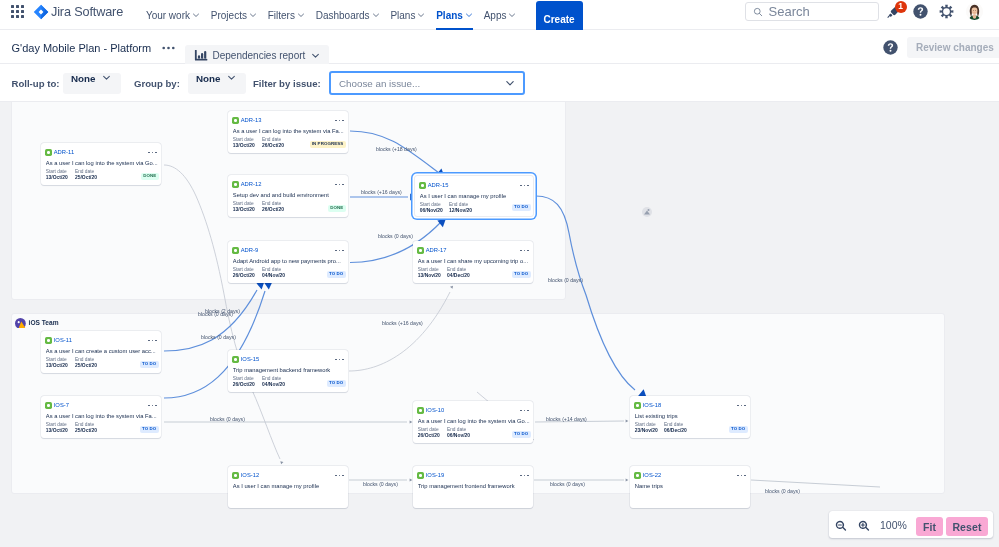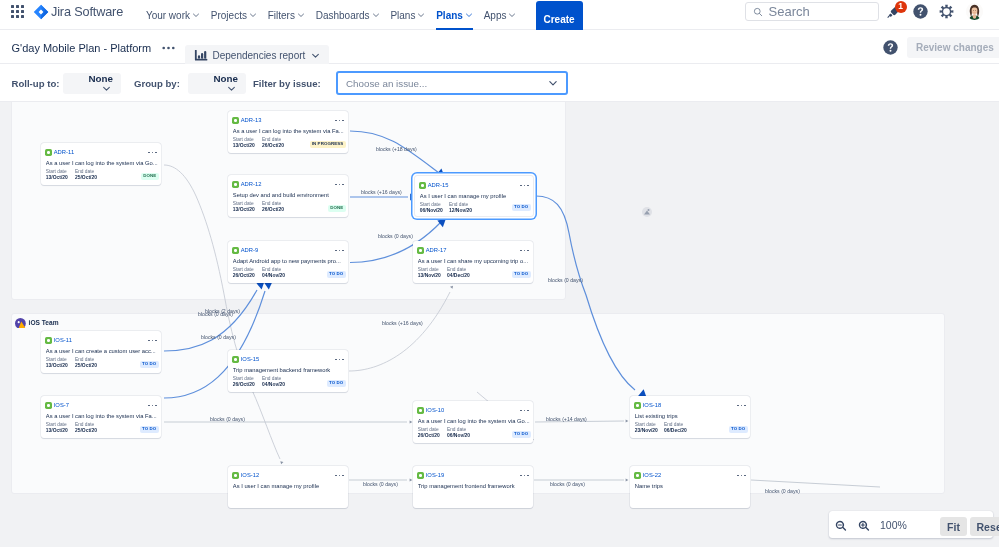--- a/index.html
+++ b/index.html
@@ -53,22 +53,22 @@
   .helpcircle { position:absolute; left:883px; top:10px; width:14px; height:14px; cursor:pointer; }
   .reviewbtn { position:absolute; left:907px; top:7px; height:21px; padding:0 9px; background:#F4F5F7;
                color:#A5ADBA; font-size:10px; font-weight:700; border:none; border-radius:3px;
                display:flex; align-items:center; cursor:default; white-space:nowrap;
                font-family:"Liberation Sans",sans-serif;}
 
   
   .filterbar { position:absolute; left:0; top:64px; width:999px; height:38px; background:#fff;
                border-bottom:1px solid #EBECF0; display:flex; align-items:center; }
   .flabel { font-size:9.6px; color:#42526E; font-weight:700; white-space:nowrap; }
-  .fselect { height:21px; background:#F4F5F7; border-radius:3px; display:flex; align-items:flex-end;
-             padding:0 8px; cursor:pointer; font-size:9.8px; color:#172B4D; font-weight:700;flex-direction:column;}
+  .fselect { height:21px; background:#F4F5F7; border-radius:3px; display:flex; align-items:flex-start;
+             padding:0 8px; cursor:pointer; font-size:9.8px; color:#172B4D; font-weight:700;}
   .fselect .cv { margin-left:auto; margin-right:2px; display:flex; }
   .issuefield { height:24px; border:2px solid #4C9AFF; border-radius:3px; background:#fff;
                 display:flex; align-items:center; justify-content:space-between;
                 padding:0 8px; cursor:pointer; }
   .issuefield .ph { font-size:9.8px; color:#7A869A; }
 
   
   .canvas { position:absolute; left:0; top:102px; width:999px; height:445px;
             background:#F1F2F4; overflow:hidden; }
   .group { position:absolute; background:#FAFBFC; border:1px solid #EBECF0; border-radius:3px; }
@@ -101,23 +101,23 @@
 
   .edgelabel { position:absolute; font-size:5.2px; color:#44546F; white-space:nowrap; line-height:6px;}
 
   
   .zoomctl { position:absolute; left:829px; top:511px; width:164px; height:27px; background:#fff;
              border-radius:3px; box-shadow:0 1px 2px rgba(9,30,66,0.18), 0 0 1px rgba(9,30,66,0.2);
              display:flex; align-items:center; }
   .zoomctl .zbtn { width:12px; height:12px; display:flex; align-items:center; justify-content:center;
                    cursor:pointer; }
   .zoomctl .pct { font-size:10.5px; color:#42526E; font-weight:400; position:absolute; left:51px; top:7.5px;text-align:center;}
-  .zoomctl .tbtn { height:19px; background:#e5e5e5; border-radius:3px; position:absolute;
+  .zoomctl .tbtn { height:19px; background:#f9a8d4; border-radius:3px; position:absolute;
                    font-size:10.5px; color:#42526E; display:flex; align-items:center;
-                   justify-content:center; cursor:pointer; font-weight:700; top:6px; letter-spacing:0.1px;margin-left:24px;}
+                   justify-content:center; cursor:pointer; font-weight:700; top:6px; letter-spacing:0.1px;}
 </style>
 </head>
 <body>
 
 <div class="topnav">
   <div class="appswitch">
     <i style="left:0;top:0"></i>
       <i style="left:5px;top:0"></i>
       <i style="left:10px;top:0"></i>
     <i style="left:0;top:5px"></i>
@@ -294,21 +294,21 @@
   <span class="flabel" style="position:absolute;left:134px;top:14px">Group by:</span>
   <div class="fselect" style="position:absolute;left:188px;top:9px;width:58px;padding:0 8px 0 8px">
     <span>None</span>
     <span class="cv">
       <svg width="9" height="9" viewBox="0 0 12 12" style="display:block">
           <path d="M2.2 4.4 L6 8.2 L9.8 4.4" stroke="#42526E" stroke-width="1.4" fill="none" stroke-linecap="round" stroke-linejoin="round"></path>
         </svg>
     </span>
   </div>
   <span class="flabel" style="position:absolute;left:253px;top:14px">Filter by issue:</span>
-  <div class="issuefield" style="position:absolute;left:336px;top:7px;width:232px">
+  <div class="issuefield" style="position:absolute;left:329px;top:7px;width:196px">
     <span class="ph">Choose an issue...</span>
     <span>
       <svg width="10" height="10" viewBox="0 0 12 12" style="display:block">
           <path d="M2.2 4.4 L6 8.2 L9.8 4.4" stroke="#42526E" stroke-width="1.4" fill="none" stroke-linecap="round" stroke-linejoin="round"></path>
         </svg>
     </span>
   </div>
 </div>
 
 <div class="canvas">

